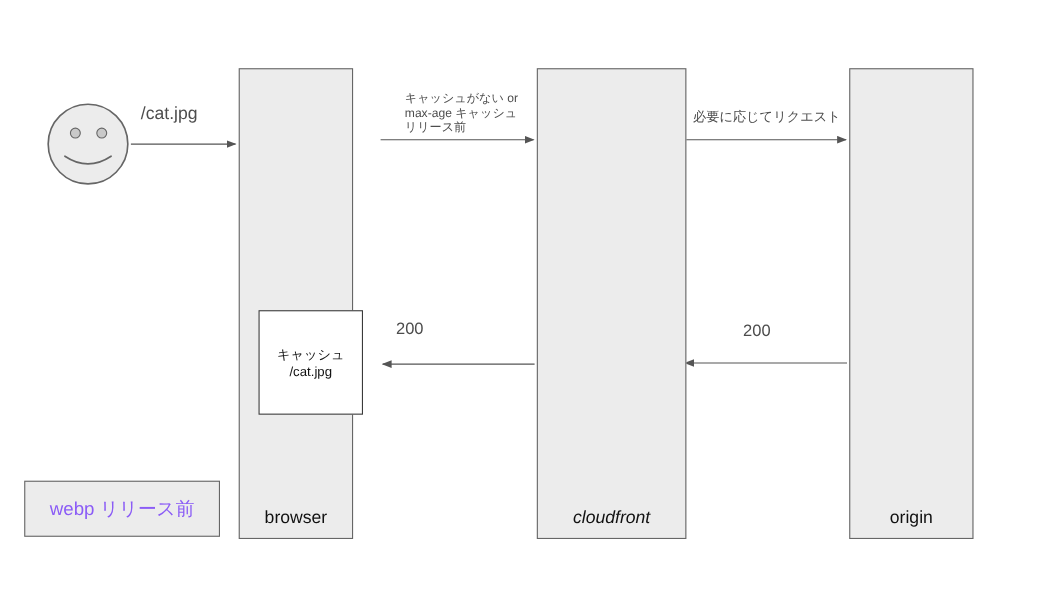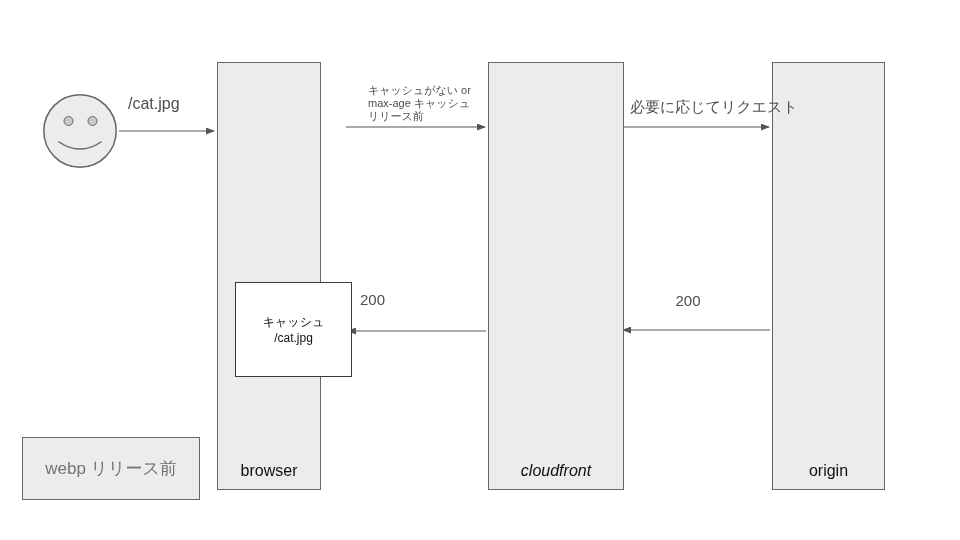--- a/index.html
+++ b/index.html
@@ -11,34 +11,34 @@
 
   .col { position:absolute; top:62px; height:428px; background:#ececec; border:1.5px solid #666666; }
   .col-browser    { left:217px; width:104px; }
   .col-cloudfront { left:488px; width:136px;font-style:italic; }
   .col-origin     { left:772px; width:113px; }
   .col-label { position:absolute; bottom:9px; left:0; right:0; text-align:center;
                font-size:16px; color:#111111; }
 
   #smiley { position:absolute; left:42px; top:93px; }
 
-  .cache-box { position:absolute; left:235px; top:282px; width:117px; height:95px;
+  .cache-box { position:absolute; left:235px; top:282px; width:95px; height:95px;
                background:#ffffff; border:1px solid #3a3a3a;
                display:flex; flex-direction:column; align-items:center; justify-content:center;
                font-size:12px; line-height:16px; color:#111111; text-align:center; }
 
-  .phase-box { position:absolute; left:22px; top:437px; width:178px; height:63px;
+  .phase-box { position:absolute; left:22px; top:437px; width:178px; height:51px;
                background:#ececec; border:1.5px solid #666666;
                display:flex; align-items:center; justify-content:center;
-               font-size:17px; color:#737373; }
+               font-size:17px; color:#8b5cf6; }
 
   .arrow-label { position:absolute; color:#4d4d4d; white-space:nowrap; }
   .lbl-cat       { left:128px; top:95px;  font-size:16px; }
   .lbl-b2c       { left:368px; top:84px;  font-size:11px; line-height:13px; }
-  .lbl-c2o       { left:630px; top:98px;  font-size:15px; }
+  .lbl-c2o       { left:630px; top:98px;  font-size:12px; }
   .lbl-o2c       { left:658px; top:292px; width:60px; text-align:center; font-size:15px; }
   .lbl-c2b       { left:360px; top:290px; font-size:15px; line-height:19px; }
 </style>
 </head>
 <body>
 
 <div id="canvas">
 
   <svg id="arrow-layer" width="960" height="540" viewBox="0 0 960 540">
     <defs>

